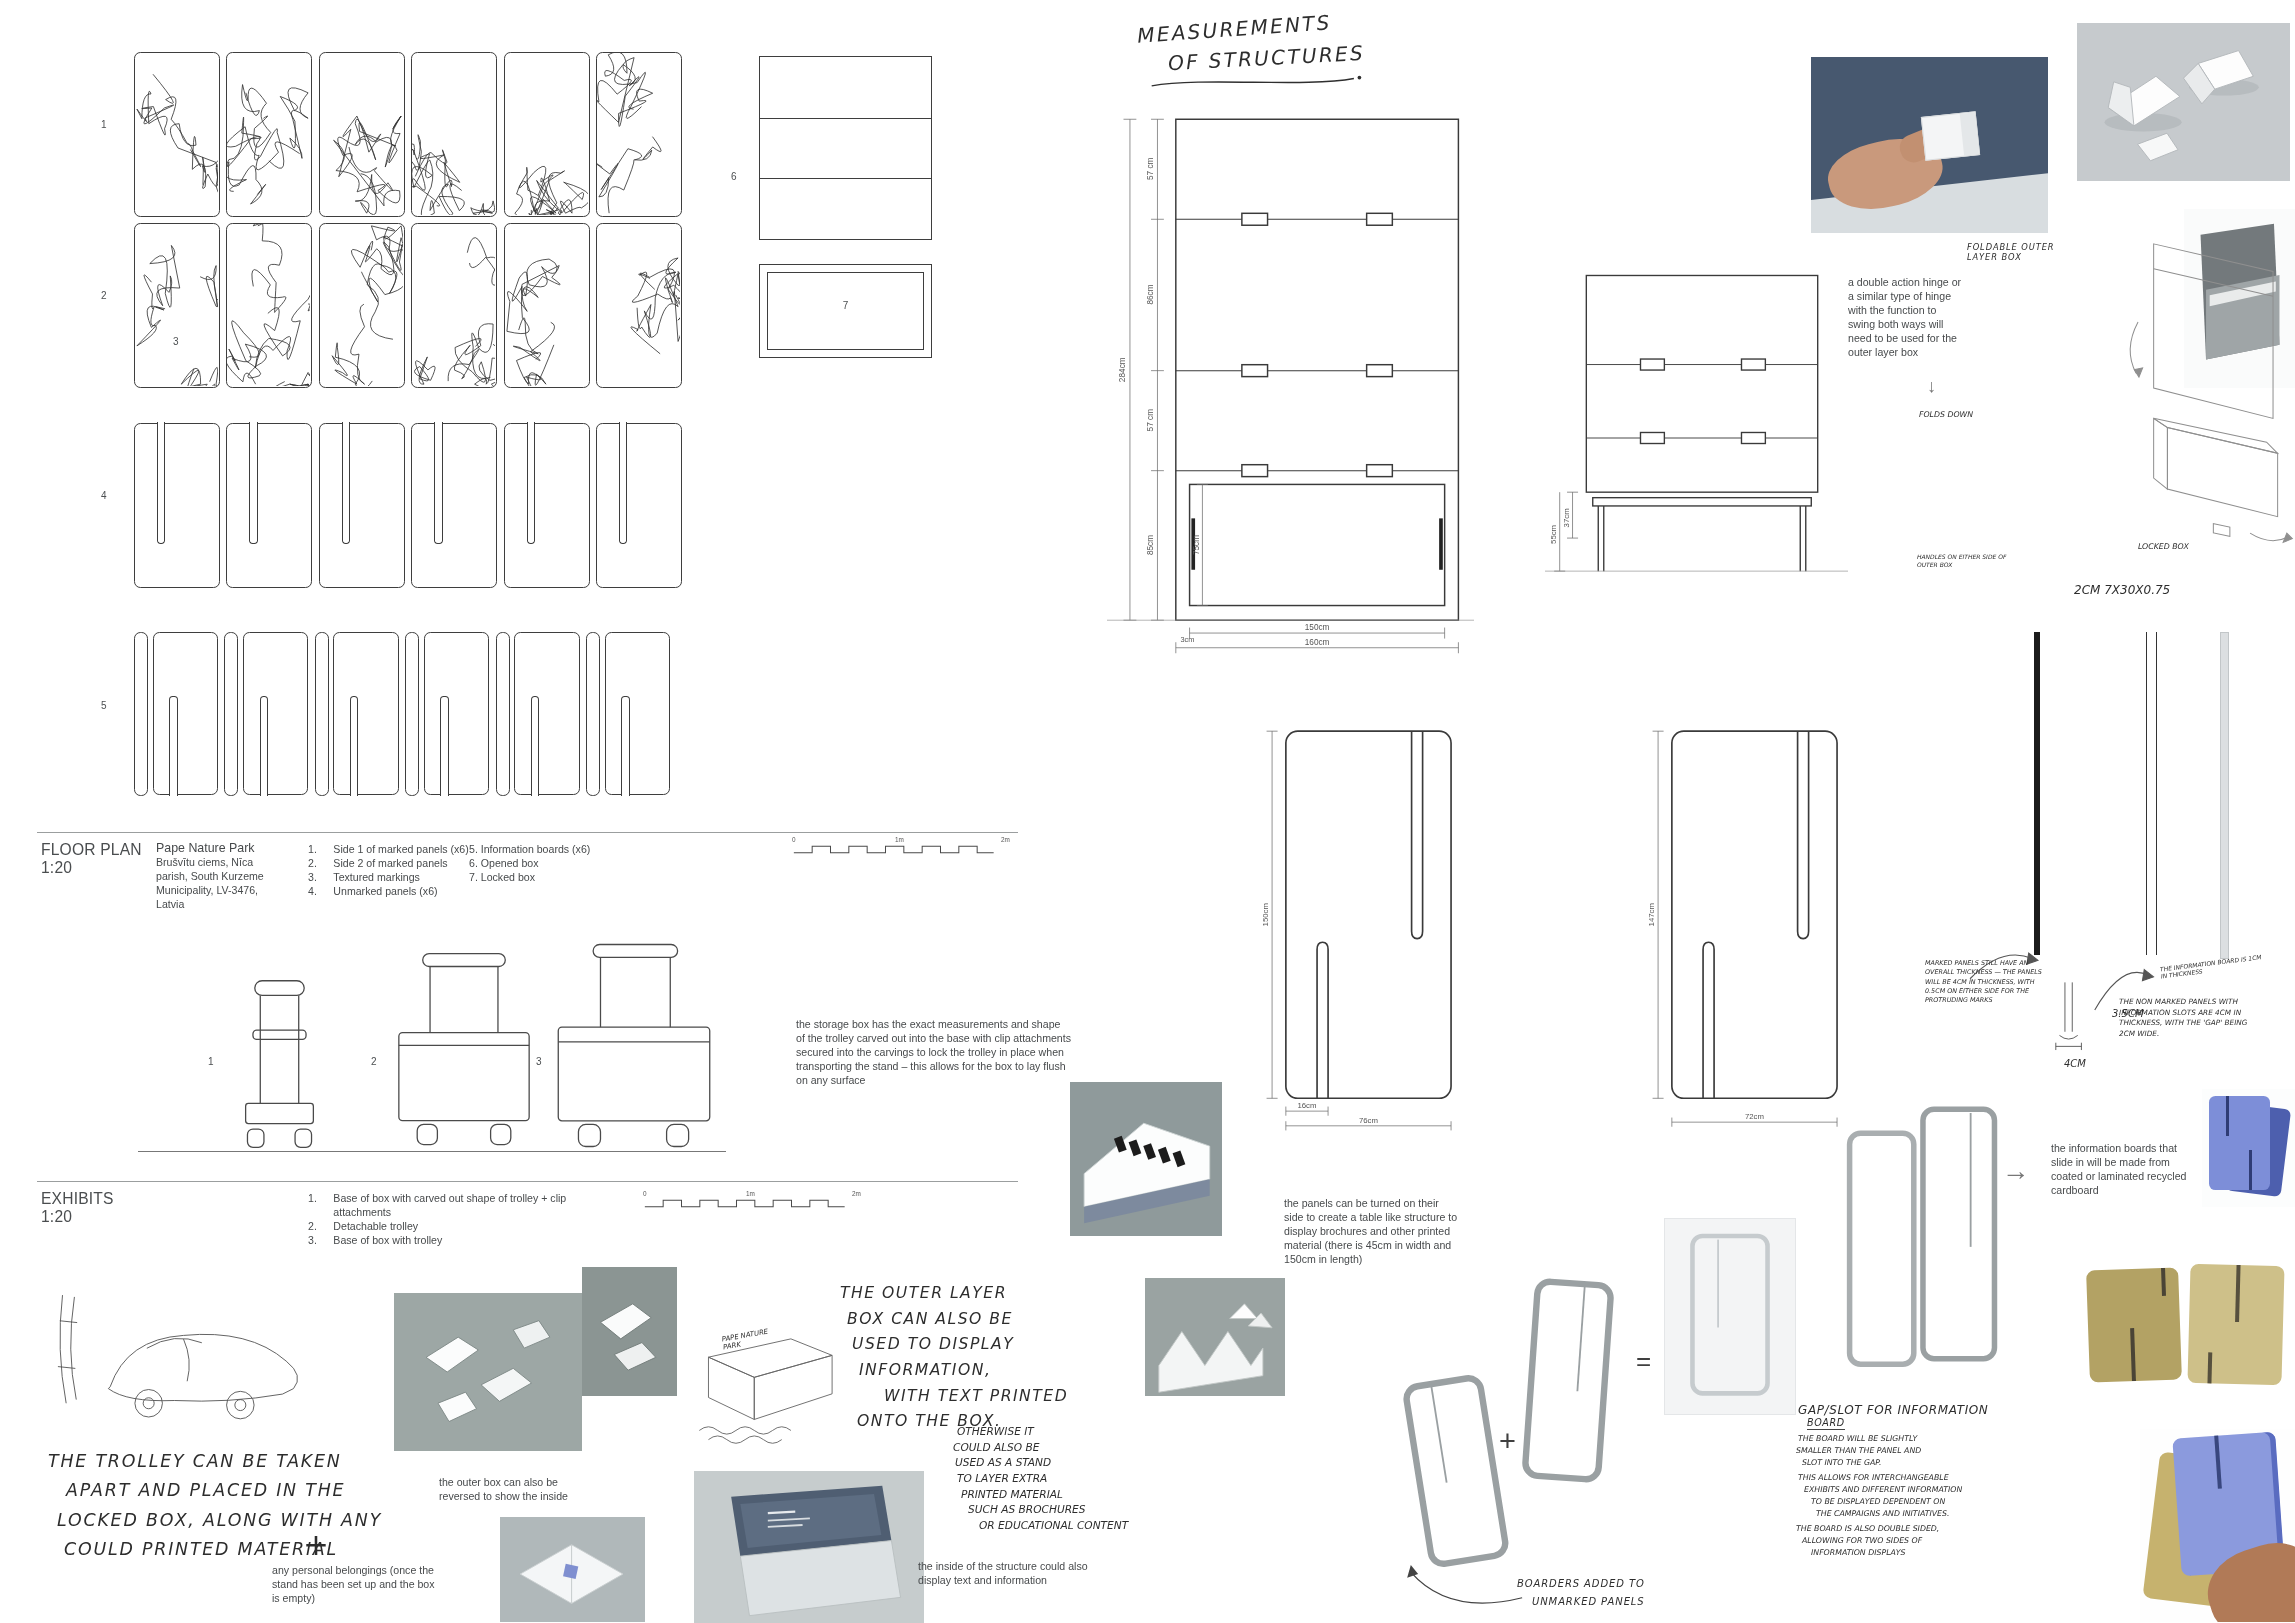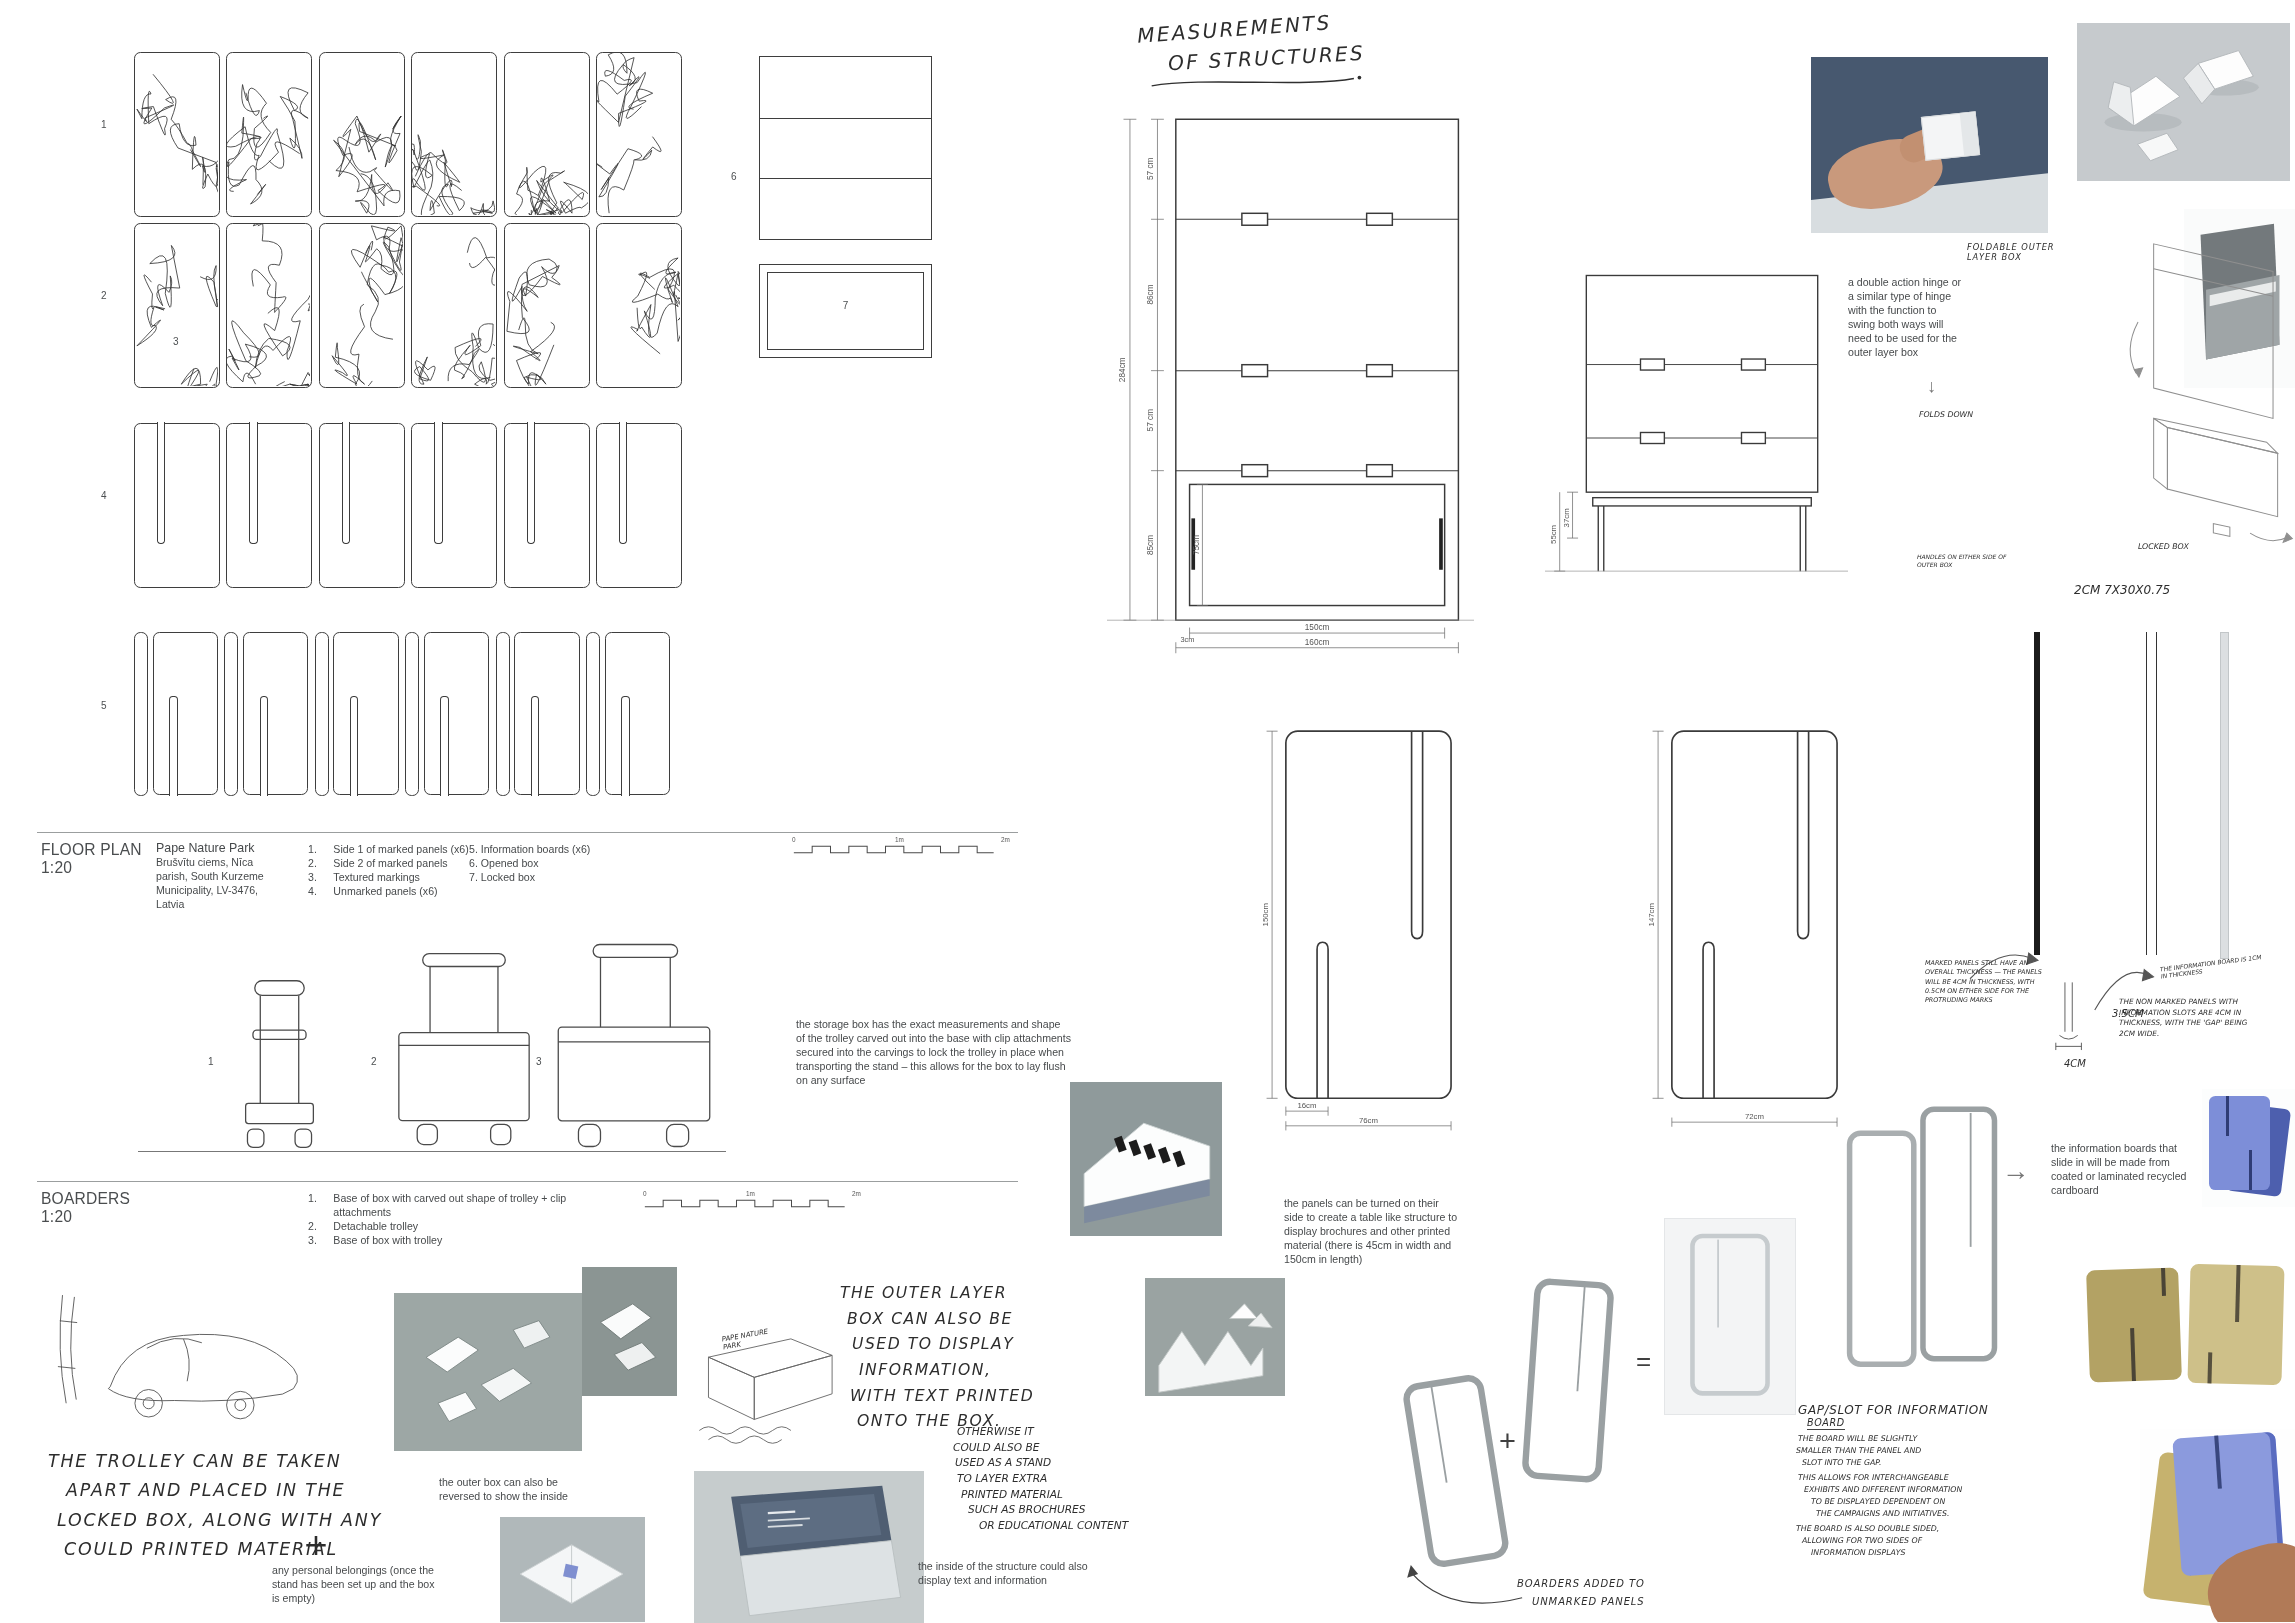--- a/index.html
+++ b/index.html
@@ -280,21 +280,21 @@
       <line x1="10" y1="112" x2="175" y2="112"></line>
     <rect x="32" y="202" width="24" height="24" rx="8"></rect>
       <rect x="128" y="202" width="24" height="24" rx="8"></rect>
   </svg>
   <div class="rule" style="left:138px;top:1151px;width:588px;background:#777"></div>
 
   <div class="abs p" style="left:796px;top:1017px;width:275px">the storage box has the exact measurements and shape of the trolley carved out into the base with clip attachments secured into the carvings to lock the trolley in place when transporting the stand – this allows for the box to lay flush on any surface</div>
 
   <div class="rule" style="left:37px;top:1181px;width:981px"></div>
   <div class="abs" style="left:41px;top:1190px">
-    <div class="h1">BOARDERS</div>
+    <div class="h1">EXHIBITS</div>
     <div class="h1">1:20</div>
   </div>
   <div class="abs" style="left:308px;top:1191px">
     <div style="display:flex;gap:16.5px">
         <span class="p">1.</span>
         <span class="p" style="width:248px">Base of box with carved out shape of trolley + clip attachments</span>
       </div>
     <div style="display:flex;gap:16.5px">
         <span class="p">2.</span>
         <span class="p">Detachable trolley</span>
@@ -362,21 +362,21 @@
       <polygon points="80,82 165,58 165,100 80,128"></polygon>
     <path d="M20,140 q10,-8 20,0 t20,0 t20,0 t20,0 t20,0"></path>
       <path d="M30,150 q10,-8 20,0 t20,0 t20,0 t20,0"></path>
   </svg>
   <div class="abs hand" style="left:722px;top:1330px;width:64px;font-size:6.9px;transform:rotate(-10deg)">PAPE NATURE PARK</div>
 
   <div class="abs hand" style="left:840px;top:1284px;font-size:15.6px;letter-spacing:1.5px">THE OUTER LAYER</div>
   <div class="abs hand" style="left:847px;top:1310px;font-size:15.6px;letter-spacing:1.5px">BOX CAN ALSO BE</div>
   <div class="abs hand" style="left:852px;top:1335px;font-size:15.6px;letter-spacing:1.5px">USED TO DISPLAY</div>
   <div class="abs hand" style="left:859px;top:1361px;font-size:15.6px;letter-spacing:1.5px">INFORMATION,</div>
-  <div class="abs hand" style="left:850px;top:1387px;font-size:15.6px;letter-spacing:1.5px">WITH TEXT PRINTED</div>
+  <div class="abs hand" style="left:884px;top:1387px;font-size:15.6px;letter-spacing:1.5px">WITH TEXT PRINTED</div>
   <div class="abs hand" style="left:857px;top:1412px;font-size:15.6px;letter-spacing:1.5px">ONTO THE BOX.</div>
 
   <div class="abs hand" style="left:957px;top:1425px;font-size:10.6px">OTHERWISE IT</div>
   <div class="abs hand" style="left:953px;top:1441px;font-size:10.6px">COULD ALSO BE</div>
   <div class="abs hand" style="left:955px;top:1456px;font-size:10.6px">USED AS A STAND</div>
   <div class="abs hand" style="left:957px;top:1472px;font-size:10.6px">TO LAYER EXTRA</div>
   <div class="abs hand" style="left:961px;top:1488px;font-size:10.6px">PRINTED MATERIAL</div>
   <div class="abs hand" style="left:968px;top:1503px;font-size:10.6px">SUCH AS BROCHURES</div>
   <div class="abs hand" style="left:979px;top:1519px;font-size:10.6px">OR EDUCATIONAL CONTENT</div>
 

